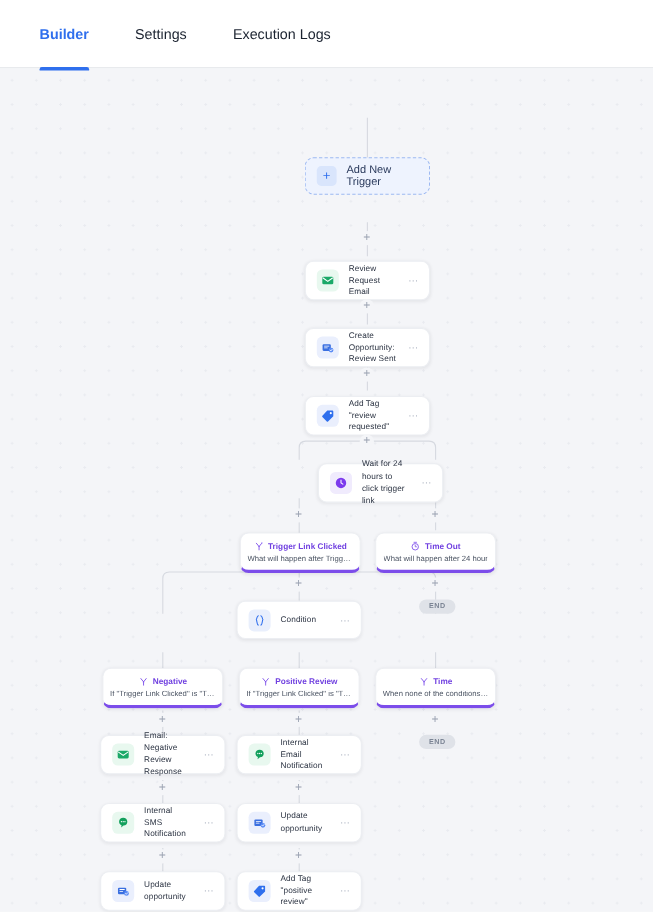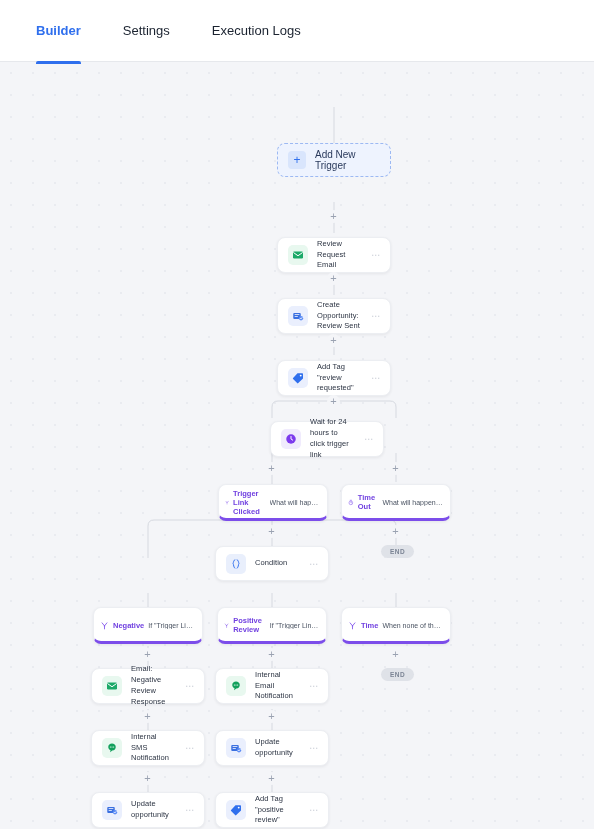--- a/index.html
+++ b/index.html
@@ -128,21 +128,21 @@
 
   
   .branch {
     position: absolute;
     background: #ffffff;
     border: 1px solid #eceef2;
     border-bottom: 3px solid #7c4dea;
     border-radius: 8px;
     box-shadow: 0 1px 3px rgba(22,28,45,.07);
     display: flex;
-    flex-direction: row;
+    flex-direction: column;
     align-items: center;
     justify-content: center;
     gap: 4px;
     padding: 5px 6px 4px;
     overflow: hidden;
   }
   .branch .bhead {
     display: flex;
     align-items: center;
     gap: 4px;
@@ -277,21 +277,21 @@
       <span class="ico ico-blue">
         <svg width="12" height="12" viewBox="0 0 24 24">
             <path d="M11 2.5 H20.5 A1.5 1.5 0 0 1 22 4 V13 L12.5 22.2 A1.6 1.6 0 0 1 10.2 22.2 L2.2 14.2 A1.6 1.6 0 0 1 2.2 11.9 Z" fill="#2f6fed"></path>
             <circle cx="17.4" cy="7.2" r="1.9" fill="#ffffff"></circle>
           </svg>
       </span>
       <span class="ttl">Add Tag "review requested"</span>
       <span class="dots">⋯</span>
     </div>
 
-    <div class="node" style="left:270px; top:359px; width:114px; height:36px;">
+    <div class="node" style="left:289px; top:359px; width:114px; height:36px;">
       <span class="ico ico-purple">
         <svg width="12" height="12" viewBox="0 0 24 24">
             <circle cx="12" cy="12" r="9.5" fill="#7c3aed"></circle>
             <path d="M12 6.8 V12 L15.4 14.2" stroke="#ffffff" stroke-width="1.9" fill="none" stroke-linecap="round" stroke-linejoin="round"></path>
           </svg>
       </span>
       <span class="ttl">Wait for 24 hours to click trigger link</span>
       <span class="dots">⋯</span>
     </div>
 

